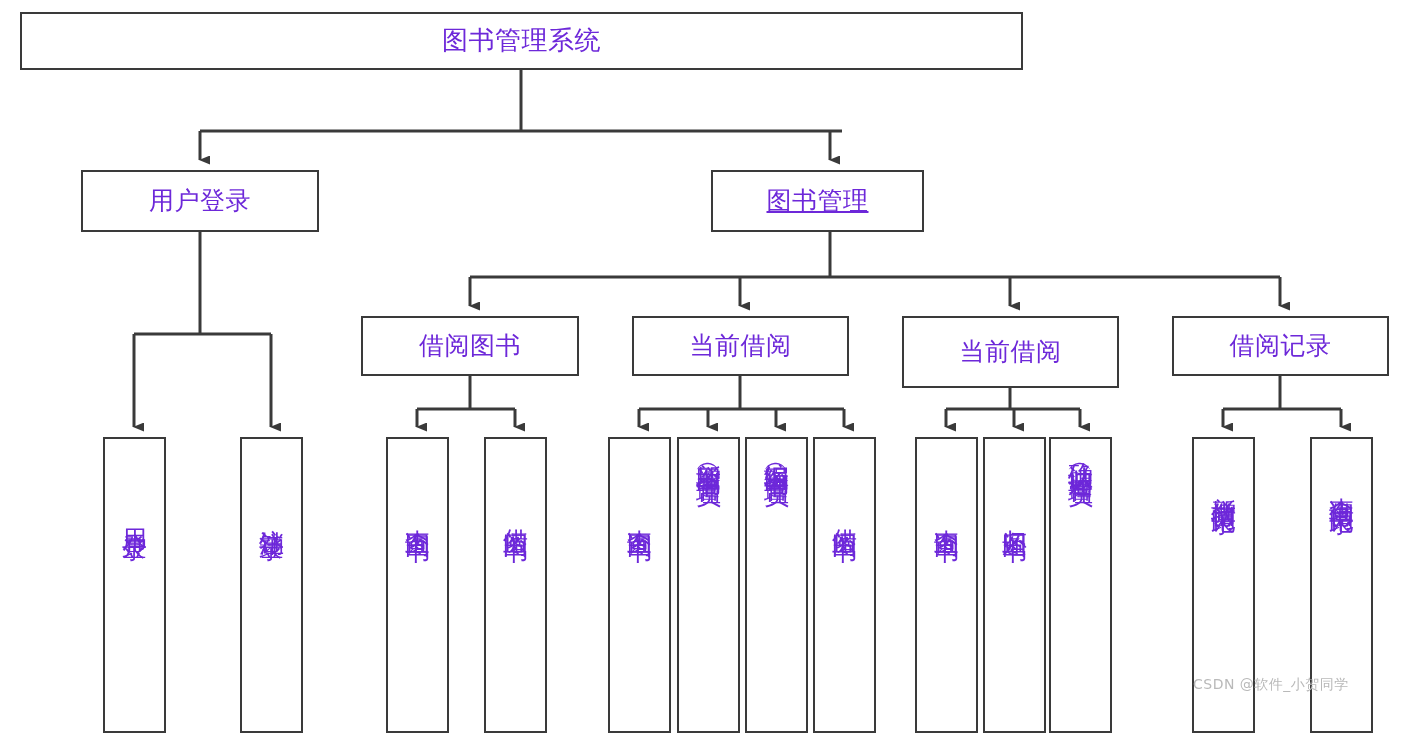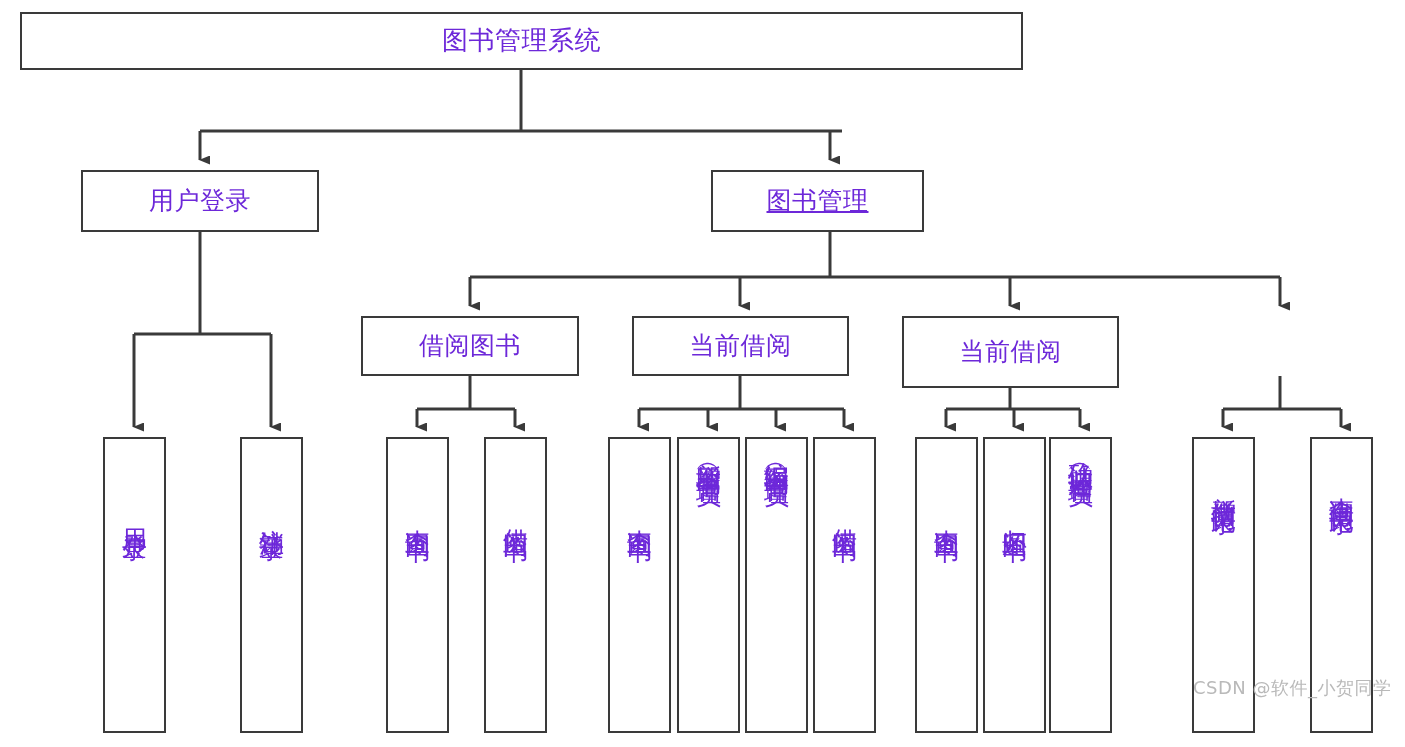--- a/index.html
+++ b/index.html
@@ -65,21 +65,21 @@
     text-align: left;
   }
   
   .node.vert.tall {
     padding-top: 2px;
   }
   .watermark {
     position: absolute;
     left: 1193px;
     top: 676px;
-    font-size: 18px;
+    font-size: 14px;
     color: #b9b9b9;
     z-index: 5;
     white-space: pre;
     letter-spacing: 0.5px;
   }
 </style>
 </head>
 <body>
 
 <div id="canvas">
@@ -147,20 +147,23 @@
 
   <div class="node horiz" style="left:361px; top:316px; width:218px; height:60px;">
     <span class="lbl">借阅图书</span>
   </div>
   <div class="node horiz" style="left:632px; top:316px; width:217px; height:60px;">
     <span class="lbl">当前借阅</span>
   </div>
   <div class="node horiz" style="left:902px; top:316px; width:217px; height:72px;">
     <span class="lbl">当前借阅</span>
   </div>
+  <div class="node horiz" style="left:1172px; top:316px; width:217px; height:60px;">
+    <span class="lbl">借阅记录</span>
+  </div>
 
   <div class="node vert" style="left:103px; top:437px; width:63px; height:296px; padding-top:70px;">
     <span class="lbl">用户登录</span>
   </div>
   <div class="node vert" style="left:240px; top:437px; width:63px; height:296px; padding-top:70px;">
     <span class="lbl">注销登录</span>
   </div>
 
   <div class="node vert" style="left:386px; top:437px; width:63px; height:296px; padding-top:70px;">
     <span class="lbl">查询图书</span>

